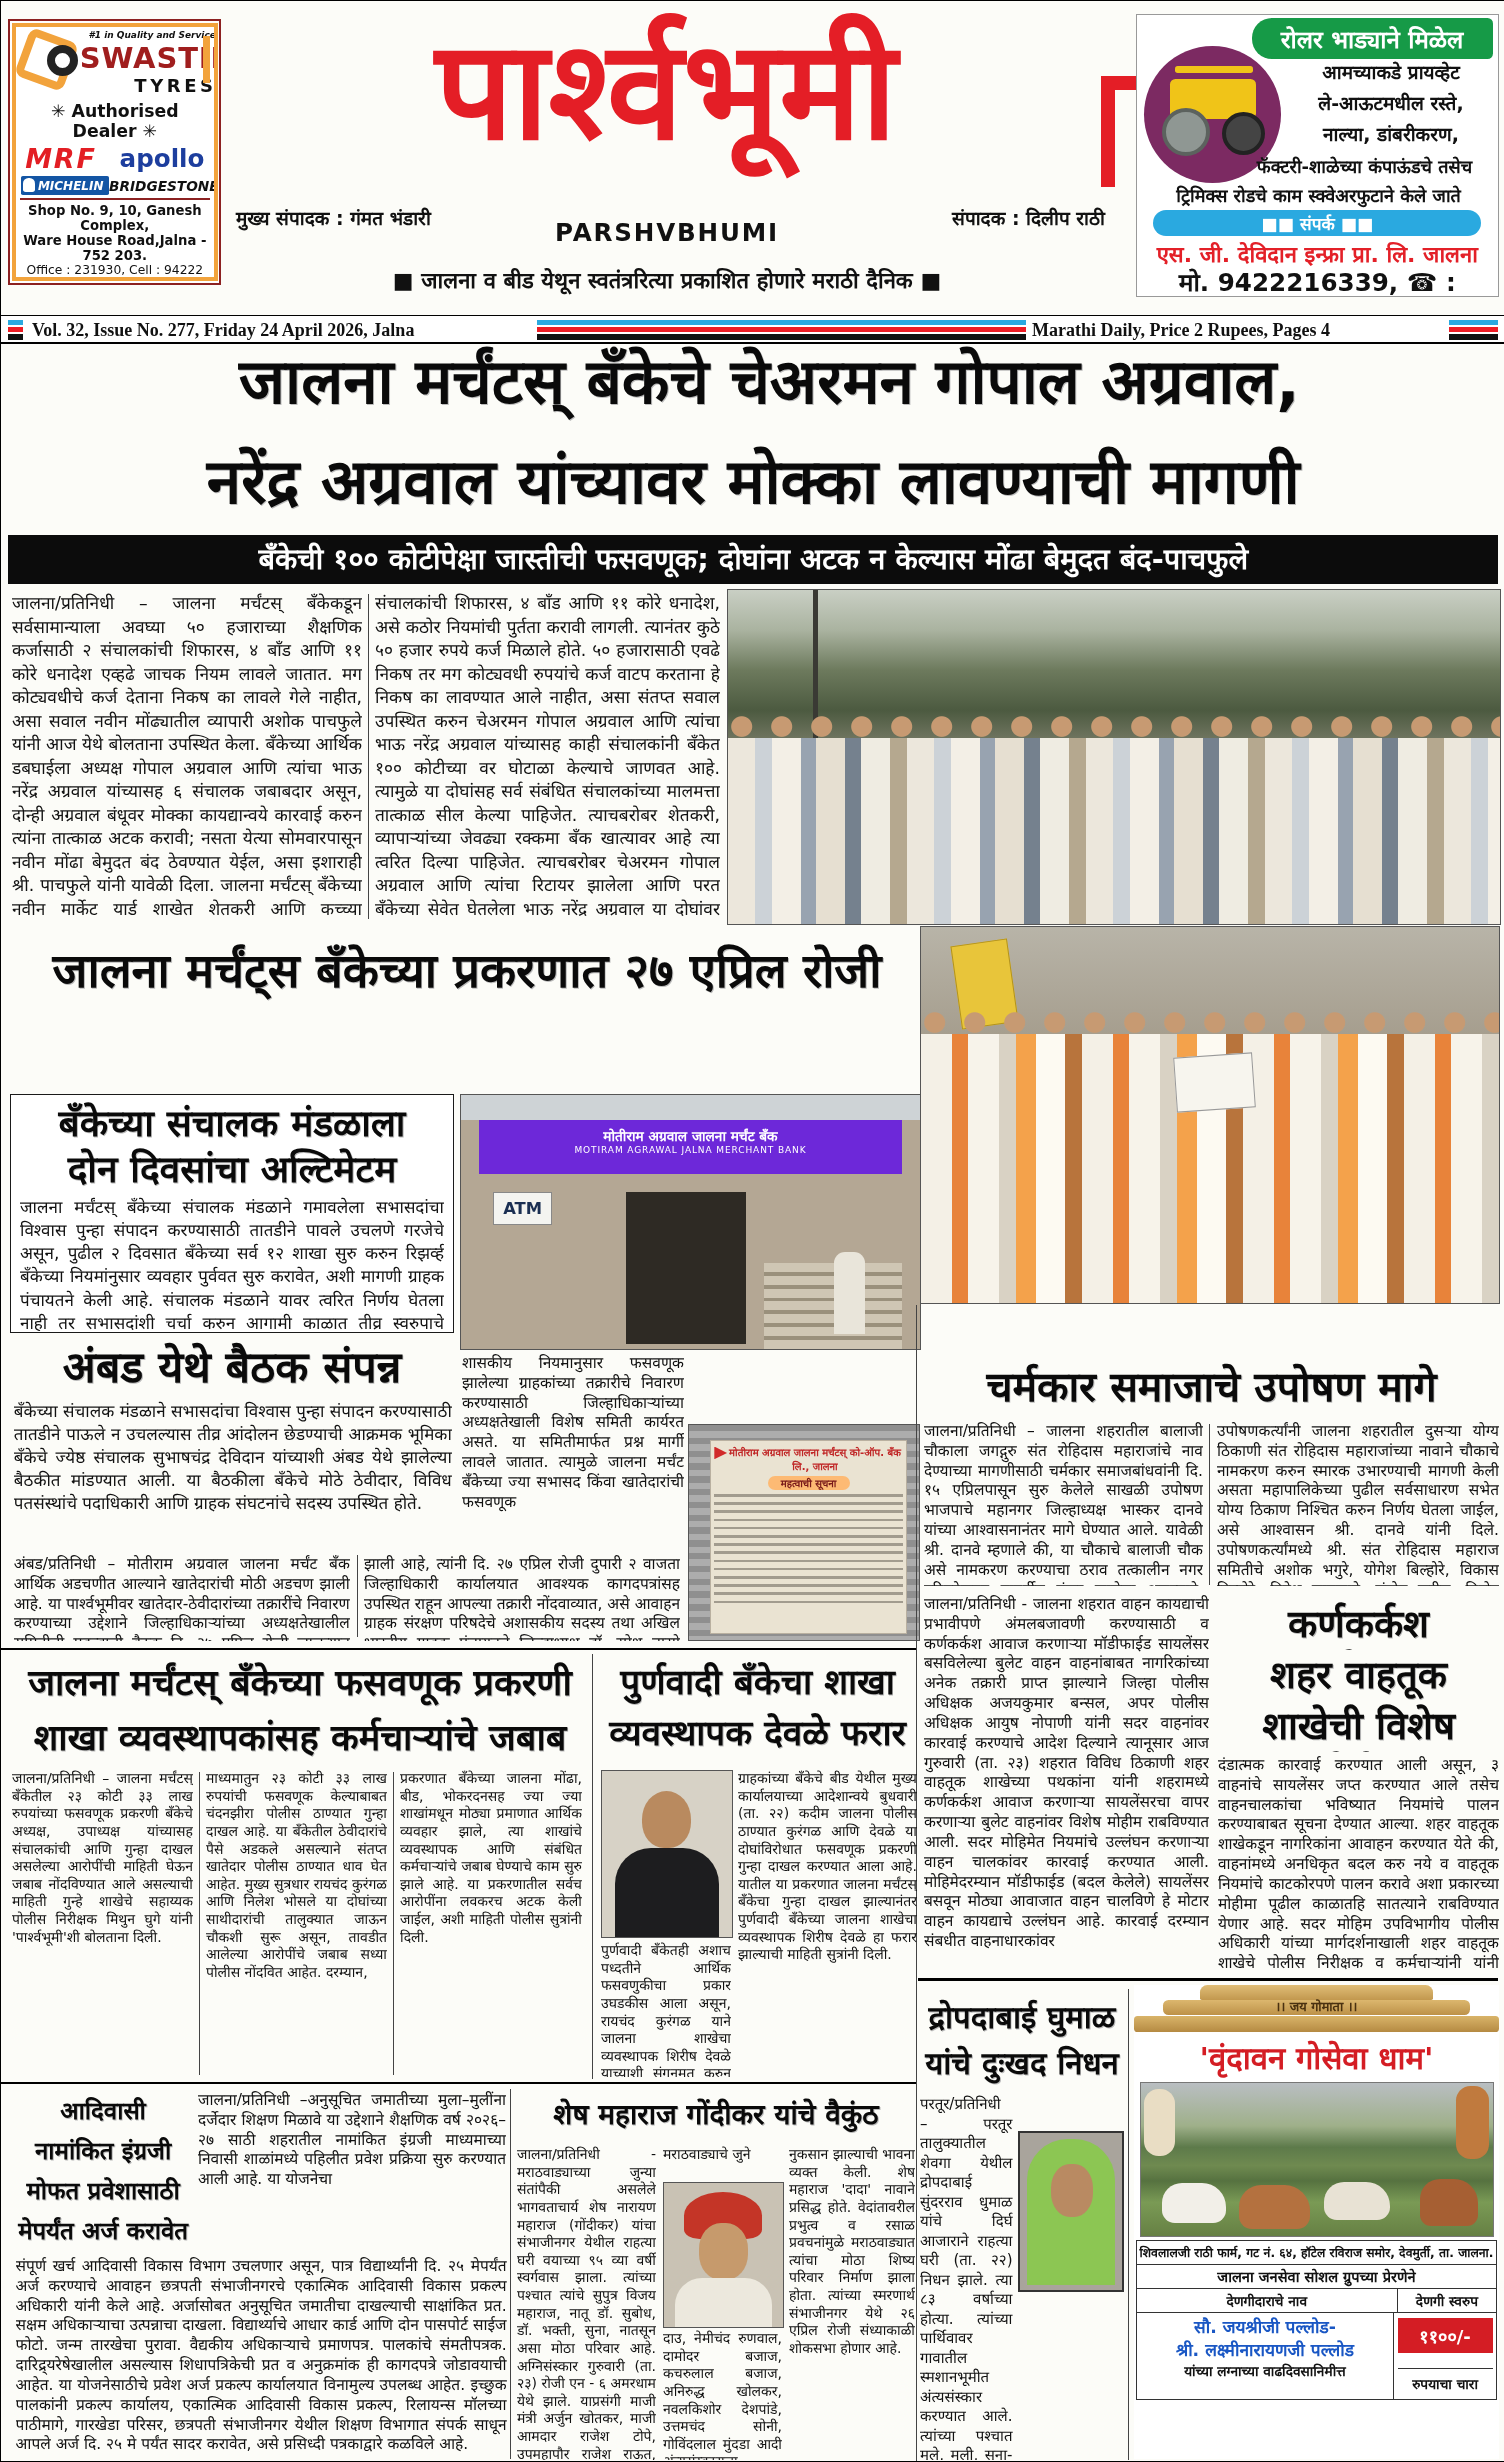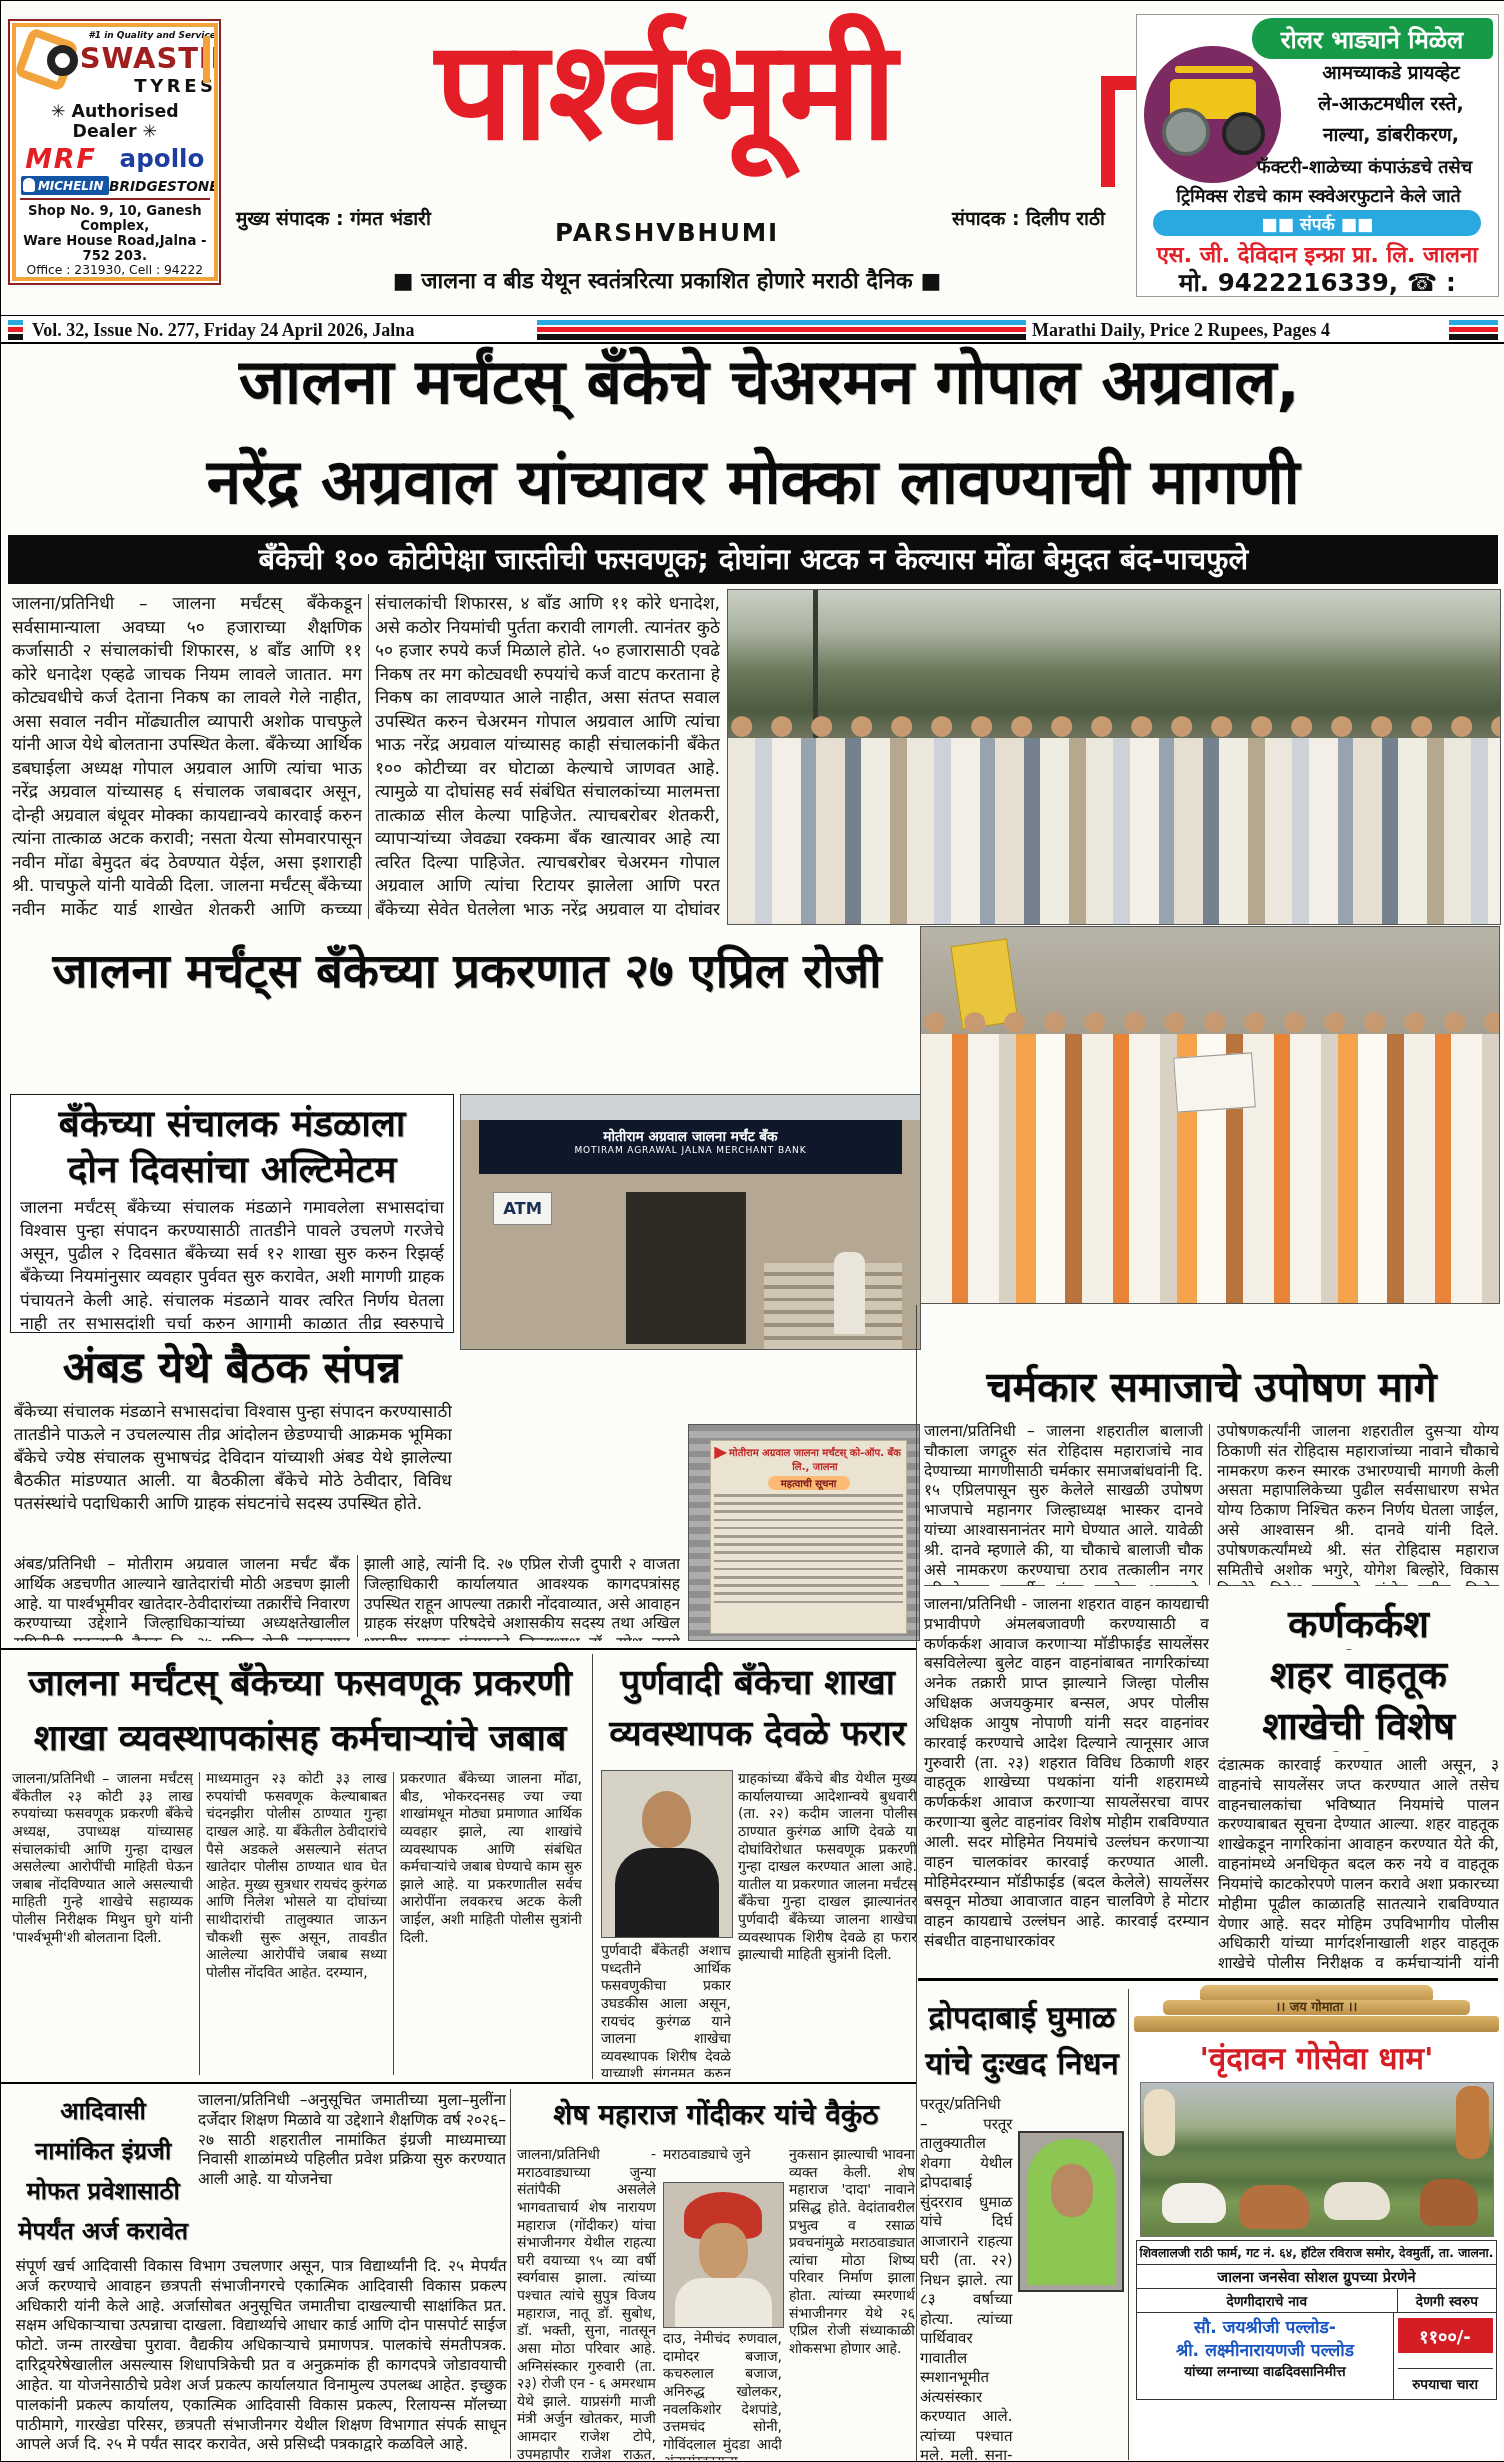--- a/index.html
+++ b/index.html
@@ -140,29 +140,30 @@
 
   <div class="abs hl c" style="left:9px;top:1341px;width:444px;height:53px;font-size:43px;line-height:51px;">अंबड येथे बैठक संपन्न</div>
   <div class="abs bt" style="left:12.8px;top:1399px;width:438px;height:148px;font-size:17px;">बँकेच्या संचालक मंडळाने सभासदांचा विश्वास पुन्हा संपादन करण्यासाठी तातडीने पाऊले न उचलल्यास तीव्र आंदोलन छेडण्याची आक्रमक भूमिका बँकेचे ज्येष्ठ संचालक सुभाषचंद्र देविदान यांच्याशी अंबड येथे झालेल्या बैठकीत मांडण्यात आली. या बैठकीला बँकेचे मोठे ठेवीदार, विविध पतसंस्थांचे पदाधिकारी आणि ग्राहक संघटनांचे सदस्य उपस्थित होते.</div>
 
   <div class="abs bt-s" style="left:12.8px;top:1554px;width:336px;height:86px;">अंबड/प्रतिनिधी – मोतीराम अग्रवाल जालना मर्चंट बँक आर्थिक अडचणीत आल्याने खातेदारांची मोठी अडचण झाली आहे. या पार्श्वभूमीवर खातेदार-ठेवीदारांच्या तक्रारींचे निवारण करण्याच्या उद्देशाने जिल्हाधिकाऱ्यांच्या अध्यक्षतेखालील समितीची महत्त्वाची बैठक दि. २७ एप्रिल रोजी जालन्यात आयोजित करण्यात आली आहे.</div>
   <div class="rule-v" style="left:356px;top:1554px;height:82px;"></div>
   <div class="abs bt-s" style="left:363px;top:1554px;width:316px;height:86px;">झाली आहे, त्यांनी दि. २७ एप्रिल रोजी दुपारी २ वाजता जिल्हाधिकारी कार्यालयात आवश्यक कागदपत्रांसह उपस्थित राहून आपल्या तक्रारी नोंदवाव्यात, असे आवाहन ग्राहक संरक्षण परिषदेचे अशासकीय सदस्य तथा अखिल भारतीय ग्राहक पंचायतचे जिल्हाध्यक्ष डॉ. रमेश तारगे यांनी केले आहे.</div>
 
   <div class="photo" style="left:459px;top:1093px;width:459px;height:254px;background:#b4a794;">
     <div style="position:absolute;left:0;top:0;right:0;height:10%;background:#ced3d6;"></div>
-    <div style="position:absolute;left:4%;top:10%;width:92%;height:21%;background:#0f172a;color:#fff;text-align:center;overflow:hidden;">
+    <div style="position:absolute;left:4%;top:10%;width:92%;height:21%;background:#6d28d9;color:#fff;text-align:center;overflow:hidden;">
       <div style="font-size:13.7px;font-weight:bold;margin-top:5.5px;">मोतीराम अग्रवाल जालना मर्चंट बँक</div>
       <div style="font-size:9px;letter-spacing:0.9px;">MOTIRAM AGRAWAL JALNA MERCHANT BANK</div>
     </div>
     <div style="position:absolute;left:36%;top:38%;width:26%;height:60%;background:#2e2a24;"></div>
     <div style="position:absolute;left:7%;top:38%;width:57px;height:31px;background:#f4f4f0;border:0.9px solid #888;color:#1b2f52;font-size:16.4px;font-weight:bold;text-align:center;line-height:31px;"><span>ATM</span></div>
     <div style="position:absolute;right:4%;bottom:0;width:30%;height:34%;background:repeating-linear-gradient(180deg,#cfc6b4 0 9px,#9a907c 9px 12.8px);"></div>
     <div style="position:absolute;right:12%;bottom:6%;width:31px;height:82px;background:#e9e5da;border-radius:11px 11px 0 0;"></div>
   </div>
+  <div class="abs bt-s" style="left:461px;top:1353px;width:222px;height:193px;">शासकीय नियमानुसार फसवणूक झालेल्या ग्राहकांच्या तक्रारीचे निवारण करण्यासाठी जिल्हाधिकाऱ्यांच्या अध्यक्षतेखाली विशेष समिती कार्यरत असते. या समितीमार्फत प्रश्न मार्गी लावले जातात. त्यामुळे जालना मर्चंट बँकेच्या ज्या सभासद किंवा खातेदारांची फसवणूक</div>
   <div class="photo shutter" style="left:687px;top:1423px;width:230px;height:215px;">
     <div style="position:absolute;left:9%;top:7%;width:82%;height:86%;background:#eae3d2;border:1.8px solid #b9b0a0;padding:3.6px;overflow:hidden;">
       <div style="position:absolute;left:3.6px;top:5.5px;width:12.8px;height:12.8px;background:#d12a2a;clip-path:polygon(0 0,100% 50%,0 100%);"></div>
       <div class="c" style="font-size:10px;font-weight:bold;color:#c02727;margin-left:12.8px;">मोतीराम अग्रवाल जालना मर्चंटस् को-ऑप. बँक लि., जालना</div>
       <div class="c" style="width:82px;margin:3.6px auto;background:#fdba74;color:#7a1a1a;font-size:10px;font-weight:bold;border-radius:7.3px;">महत्वाची सूचना</div>
       <div class="blur-lines" style="height:109px;margin-top:3.6px;"></div>
     </div>
   </div>
 
   <div class="rule-v" style="left:915px;top:1304px;height:1156px;"></div>

